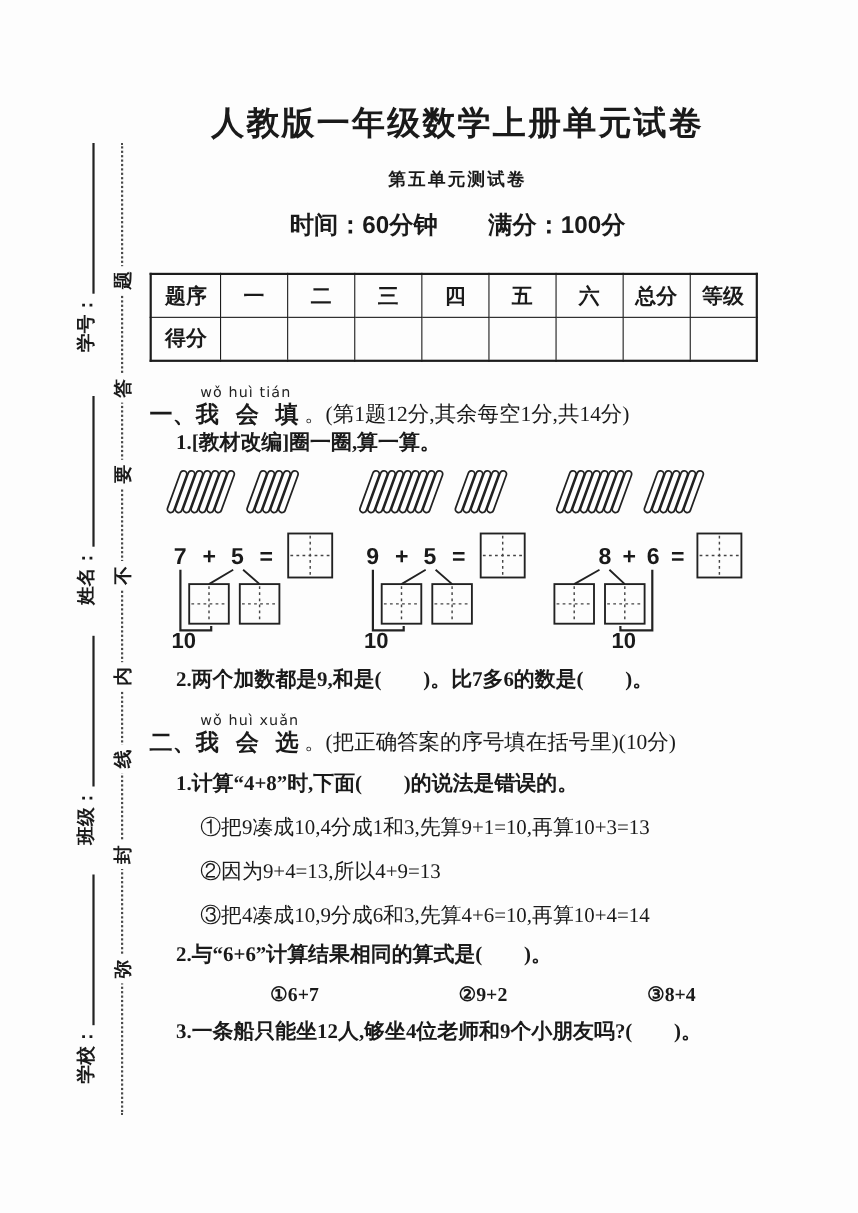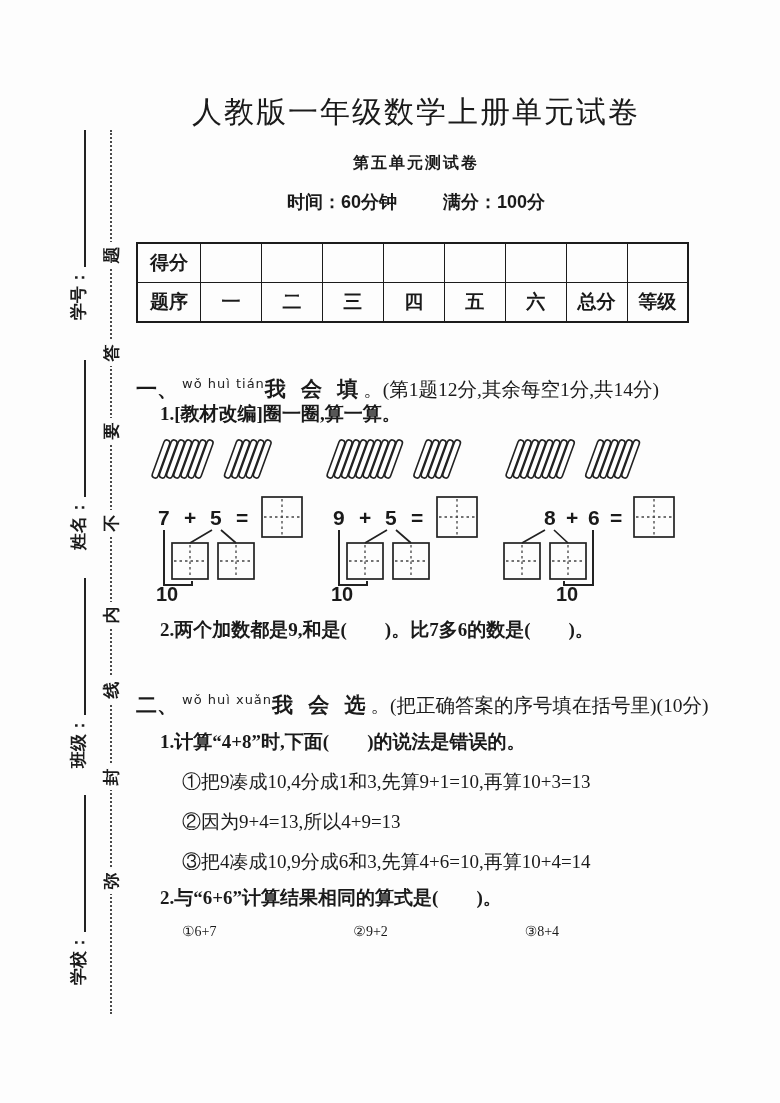--- a/index.html
+++ b/index.html
@@ -20,53 +20,53 @@
   .seal-line{position:absolute;left:110px;top:130px;height:884px;border-left:2px dotted #4a4a4a;}
   .seal-char{
     position:absolute;left:99px;width:26px;text-align:center;background:#fdfdfd;
     font-family:"Liberation Sans","DejaVu Sans",sans-serif;
     font-size:17px;font-weight:700;transform:rotate(-90deg);line-height:24px;
   }
   
   .main{position:absolute;left:136px;top:92px;width:560px;}
   .title{
     text-align:center;font-family:"Liberation Sans","DejaVu Sans",sans-serif;
-    font-size:30px;font-weight:400;letter-spacing:2px;white-space:nowrap;
+    font-size:30px;font-weight:700;letter-spacing:2px;white-space:nowrap;
   }
   .subtitle{
     text-align:center;font-family:"Liberation Sans","DejaVu Sans",sans-serif;
     font-size:16px;font-weight:800;letter-spacing:2px;margin-top:20px;white-space:nowrap;
   }
   .meta{
     text-align:center;font-family:"Liberation Sans","DejaVu Sans",sans-serif;
-    font-size:18px;font-weight:700;margin-top:16px;white-space:nowrap;
+    font-size:22px;font-weight:700;margin-top:16px;white-space:nowrap;
   }
   .meta .gap{display:inline-block;width:46px;}
   table.score{
     border-collapse:collapse;margin-top:28px;width:553px;table-layout:fixed;
   }
   table.score td{
     border:1.6px solid #1c1c1c;height:38px;text-align:center;vertical-align:middle;
     font-size:19px;font-weight:600;padding:0;
   }
   table.score{border:2.5px solid #1c1c1c;}
   table.score td.c0{width:62px;}
   
   .sec{display:flex;align-items:flex-end;margin-top:20px;white-space:nowrap;}
   .sec-num{font-size:21px;font-weight:800;line-height:1.15;}
-  .sec-label{display:inline-flex;flex-direction:row;align-items:flex-start;margin-top:32px;}
+  .sec-label{display:inline-flex;flex-direction:column;align-items:flex-start;}
   .pinyin{
     font-family:"DejaVu Sans",sans-serif;font-size:13px;font-weight:400;
     line-height:14px;letter-spacing:1px;padding-left:4px;color:#222;
   }
   .sec-chars{font-size:21px;font-weight:800;line-height:1.15;letter-spacing:5px;}
   .sec-suffix{font-size:19.5px;font-weight:400;line-height:1.2;}
   .q{font-size:19px;font-weight:600;padding-left:24px;white-space:nowrap;}
   .opt{font-size:19px;font-weight:500;padding-left:46px;white-space:nowrap;}
-  .opt-row{display:flex;padding-left:46px;font-size:14px;font-weight:400;white-space:nowrap;}
+  .opt-row{display:flex;padding-left:46px;font-size:18px;font-weight:700;white-space:nowrap;text-align:center;}
   .opt-row .col{width:180px;}
   .mt10{margin-top:0}.mt12{margin-top:12px}.mt14{margin-top:14px}
   .mt16{margin-top:10px}.mt18{margin-top:18px}.mt22{margin-top:22px}
   
   .diagrams{display:flex;gap:5px;padding-left:14px;margin-top:8px;}
   svg.diag{display:block;overflow:visible;}
   g.sticks rect{fill:#fff;stroke:#222;stroke-width:1.6;}
   .dbox{fill:none;stroke:#222;stroke-width:1.7;}
   .dashline{stroke:#444;stroke-width:1.3;stroke-dasharray:2.5 3;}
   .branch{fill:none;stroke:#222;stroke-width:1.7;}
@@ -108,40 +108,40 @@
 
   <div class="title">人教版一年级数学上册单元试卷</div>
   <div class="subtitle">第五单元测试卷</div>
   <div class="meta">
     <span>时间：60分钟</span><span class="gap"></span><span>满分：100分</span>
   </div>
 
   <table class="score">
     <tbody>
         <tr>
-      <td class="c0">得分</td>
-      <td></td>
-      <td></td>
-      <td></td>
-      <td></td>
-      <td></td>
-      <td></td>
-      <td></td>
-      <td></td>
-    </tr>
-    <tr>
       <td class="c0">题序</td>
       <td>一</td>
       <td>二</td>
       <td>三</td>
       <td>四</td>
       <td>五</td>
       <td>六</td>
       <td>总分</td>
       <td>等级</td>
+    </tr>
+    <tr>
+      <td class="c0">得分</td>
+      <td></td>
+      <td></td>
+      <td></td>
+      <td></td>
+      <td></td>
+      <td></td>
+      <td></td>
+      <td></td>
     </tr>
   </tbody>
     </table>
 
   <div class="sec mt22">
     <span class="sec-num">一、</span>
       <span class="sec-label">
         <span class="pinyin">wǒ huì tián</span>
         <span class="sec-chars">我 会 填</span>
       </span>
@@ -272,14 +272,15 @@
   <div class="opt mt14">②因为9+4=13,所以4+9=13</div>
   <div class="opt mt14">③把4凑成10,9分成6和3,先算4+6=10,再算10+4=14</div>
 
   <div class="q mt16">2.与“6+6”计算结果相同的算式是(　　)。</div>
   <div class="opt-row mt12">
     <span class="col">①6+7</span>
     <span class="col">②9+2</span>
     <span class="col">③8+4</span>
   </div>
 
+  <div class="q mt16">3.一条船只能坐12人,够坐4位老师和9个小朋友吗?(　　)。</div>
 
 </div>
 
 </body></html>

